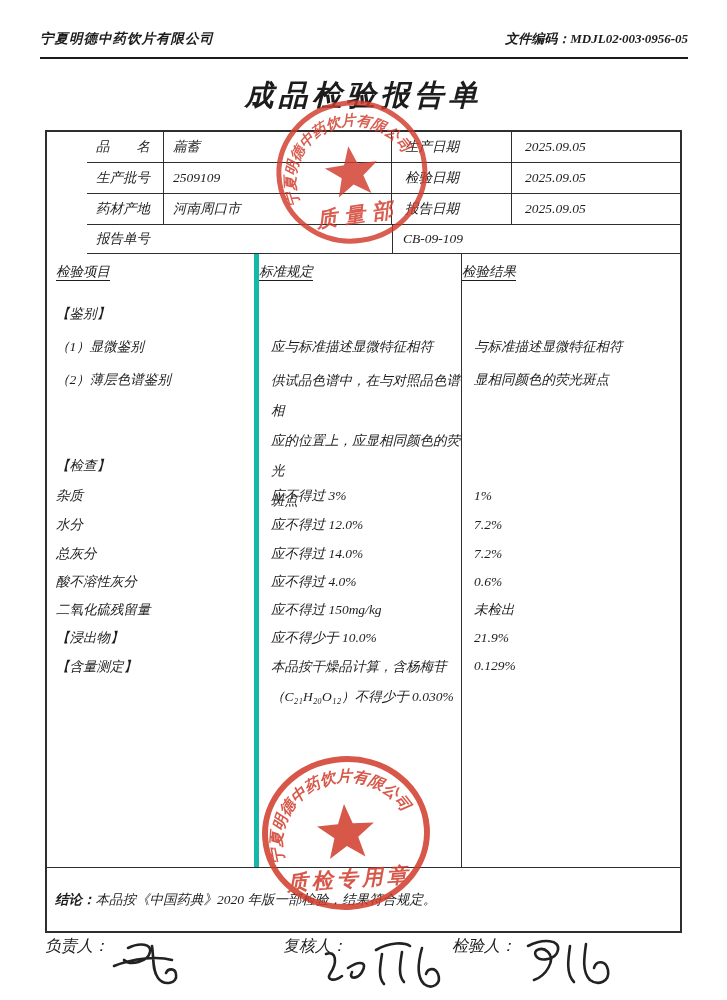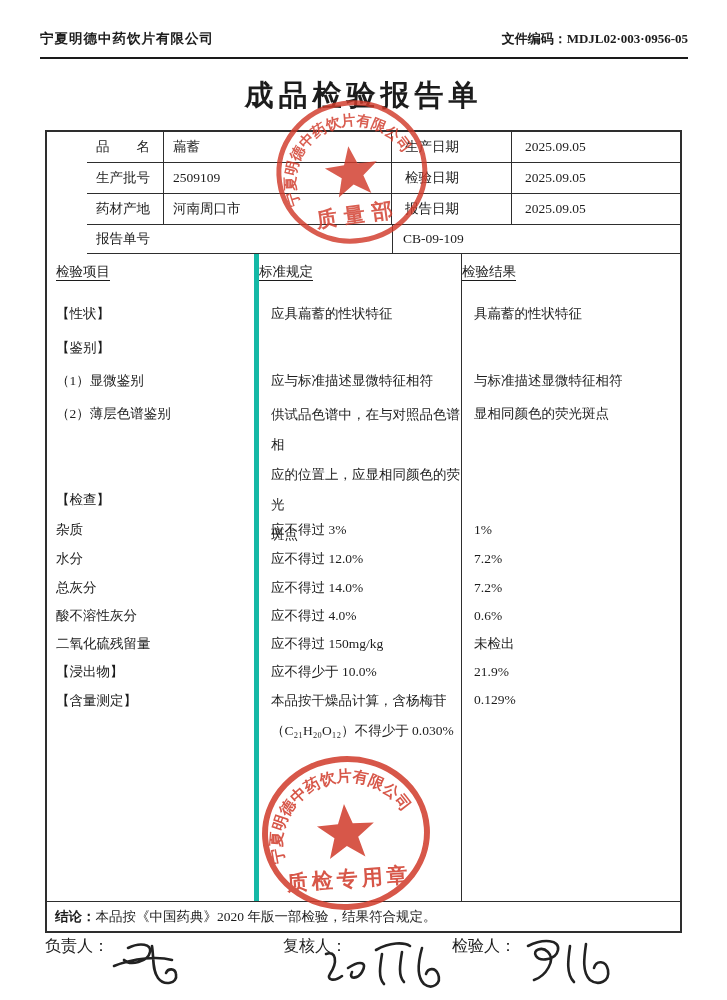--- a/index.html
+++ b/index.html
@@ -1,19 +1,19 @@
 <!DOCTYPE html>
 <html><head>
 <meta charset="utf-8">
 <style>
   html,body{margin:0;padding:0;background:#e8e8e8;}
   .page{
     position:relative;width:727px;height:1000px;background:#ffffff;
     font-family:"Liberation Serif","DejaVu Serif",serif;
-    color:#1c1c1c;overflow:hidden;margin:0 auto;
+    color:#1c1c1c;overflow:hidden;margin:0 auto;font-style:italic;
   }
   
   .hdr{position:absolute;left:40px;right:39px;top:30px;height:27px;
        border-bottom:2px solid #1a1a1a;display:flex;justify-content:space-between;align-items:flex-start;}
   .hdr .co{font-size:13.5px;font-weight:600;letter-spacing:1px;}
   .hdr .code{font-size:13px;font-weight:600;margin-left:18px;}
   .doc-title{position:absolute;left:0;right:0;top:76px;text-align:center;
        font-size:29px;font-weight:bold;letter-spacing:5px;}
   
   .tbl{position:absolute;left:45px;top:130px;width:637px;height:803px;
@@ -85,25 +85,20 @@
       <div class="c c1"><span>检验项目</span></div>
       <div class="c c2 hd-c2"><span>标准规定</span></div>
       <div class="c c3 hd-c3"><span>检验结果</span></div>
     </div>
     <style>
       
       .mrow .c1{border-right:5px solid #14b8a6;}
       .mrow .c2{border-right:1px solid #2e2e2e;}
     </style>
 
-    <div class="mrow" style="height:34px">
-      <div class="c1 vc">【性状】</div>
-      <div class="c2 vc">应具萹蓄的性状特征</div>
-      <div class="c3 vc">具萹蓄的性状特征</div>
-    </div>
     <div class="mrow" style="height:33px">
       <div class="c1 vc">【鉴别】</div>
       <div class="c2 vc"></div>
       <div class="c3 vc"></div>
     </div>
     <div class="mrow" style="height:33px">
       <div class="c1 vc">（1）显微鉴别</div>
       <div class="c2 vc">应与标准描述显微特征相符</div>
       <div class="c3 vc">与标准描述显微特征相符</div>
     </div>

